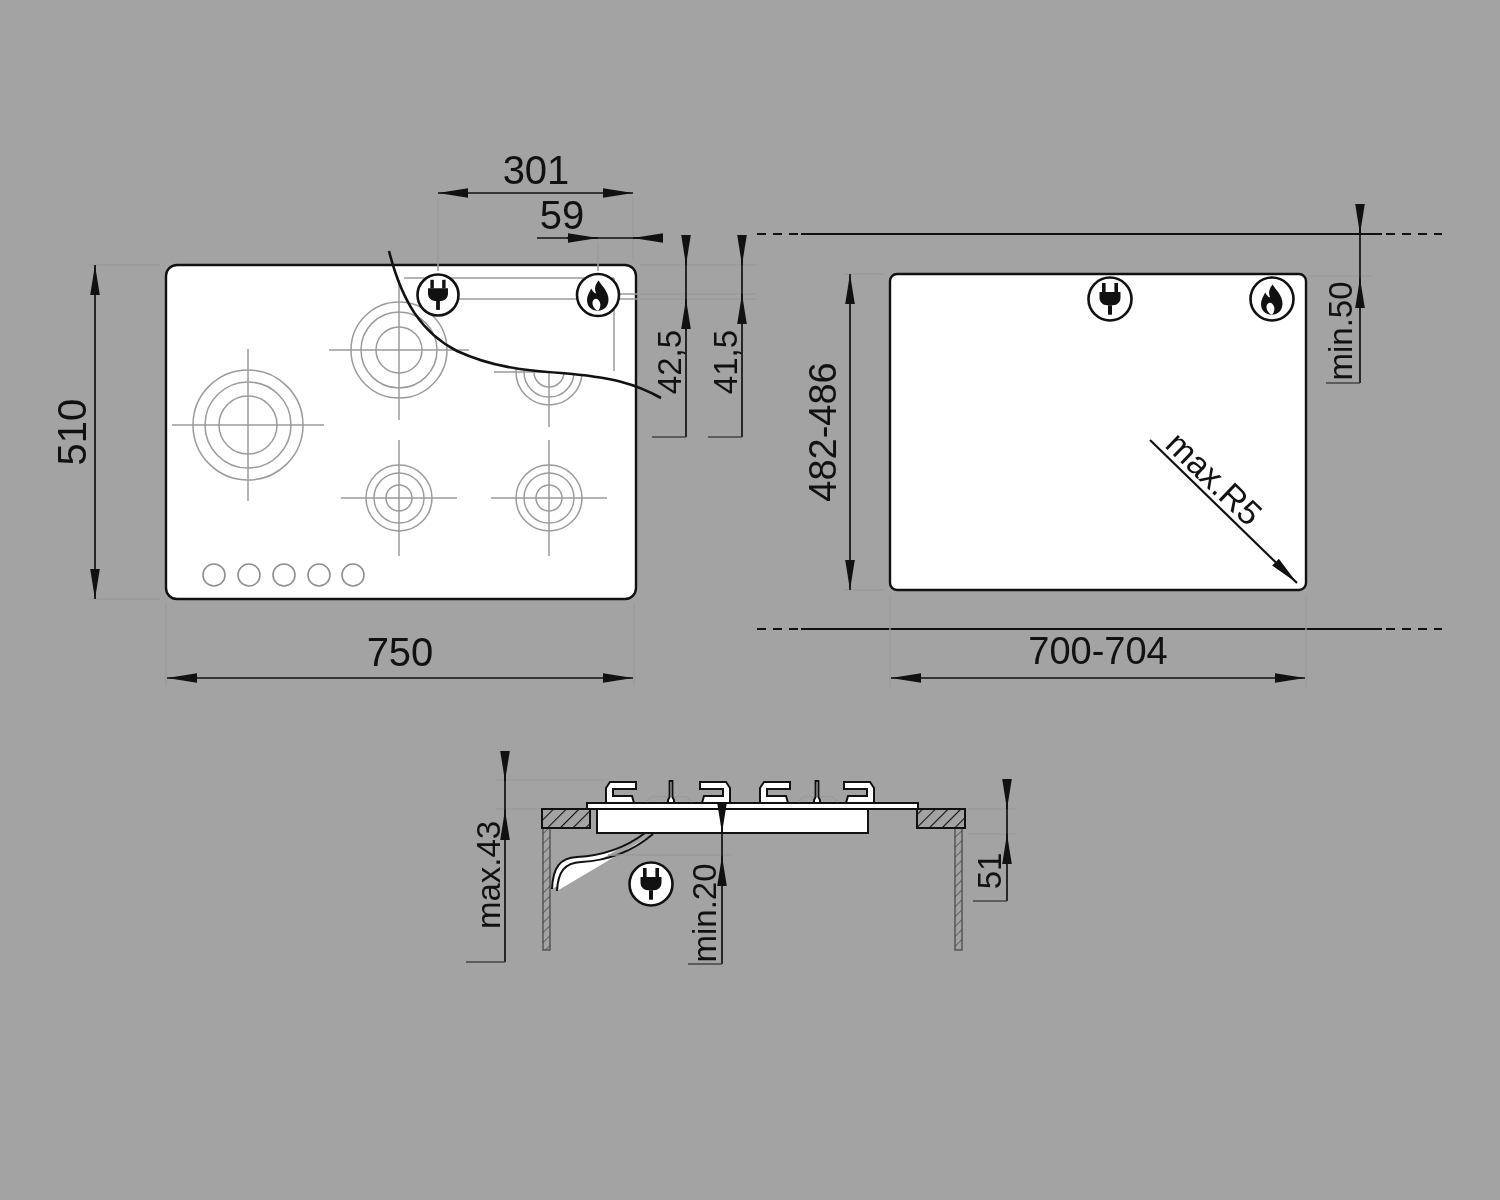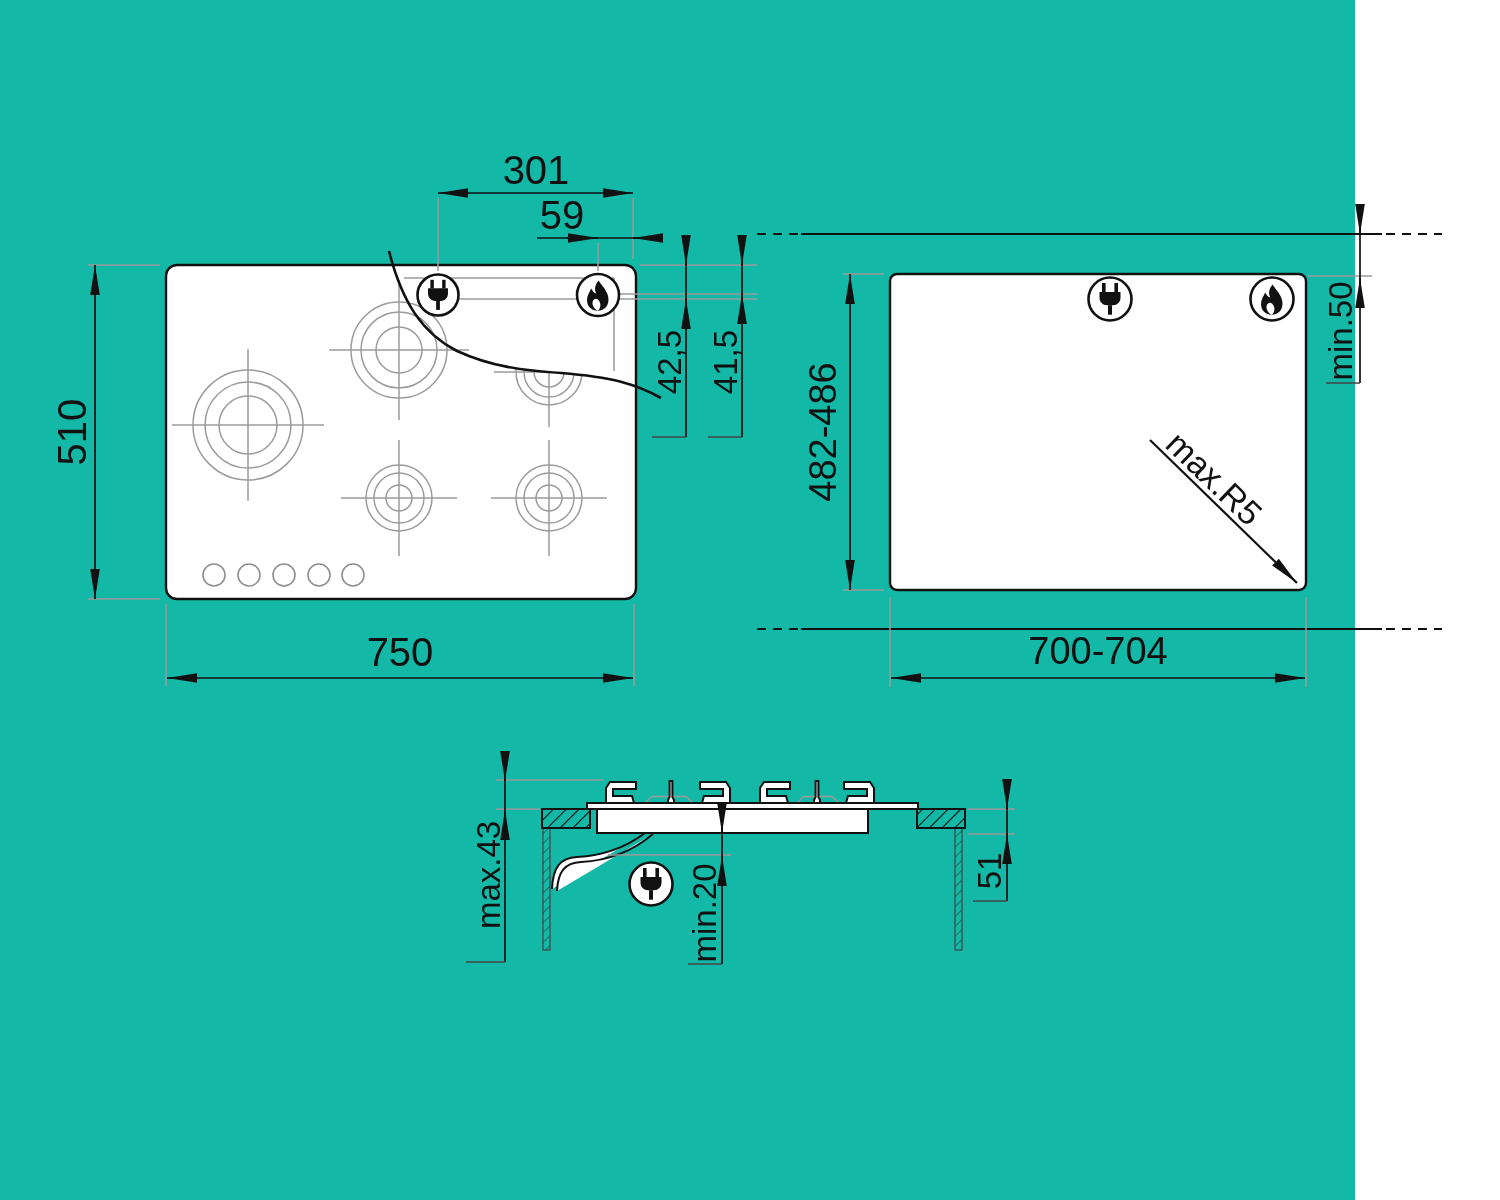--- a/index.html
+++ b/index.html
@@ -1,16 +1,16 @@
 <!DOCTYPE html>
 <html><head>
 <meta charset="utf-8">
 <style>
   html,body{margin:0;padding:0;background:#ffffff;}
-  .page{width:1355px;height:1200px;position:relative;background:#14b8a6;}
+  .page{width:1500px;height:1200px;position:relative;background:#a3a3a3;}
   svg{display:block;}
   text{fill:#111111;font-family:"Liberation Sans","DejaVu Sans",sans-serif;}
   .t40{font-size:40px;}
   .t38{font-size:38px;}
   .t34{font-size:34px;}
   .t33{font-size:33px;}
   .mid{text-anchor:middle;}
   .s1f{stroke:#111111;fill:#ffffff;stroke-width:2.4;}
   .ln{stroke:#111111;fill:none;stroke-width:2.6;}
   .g{stroke:#9b9b9b;fill:none;stroke-width:1.5;}

